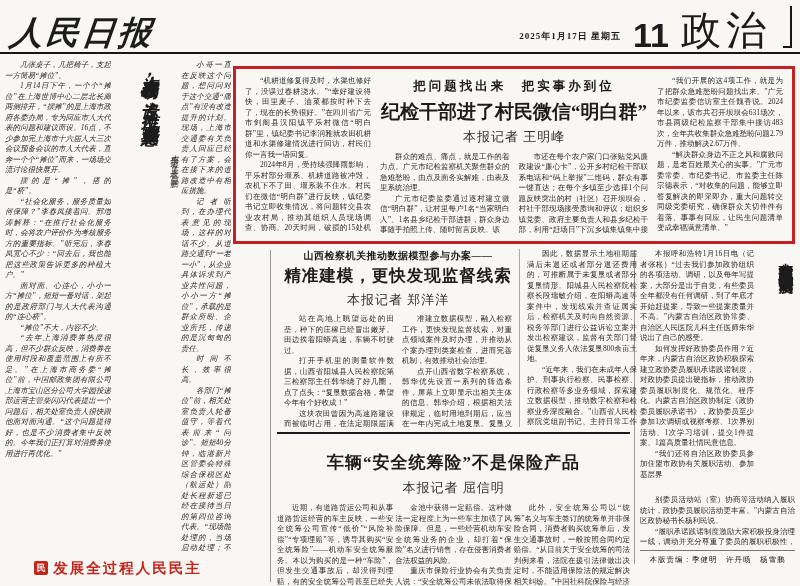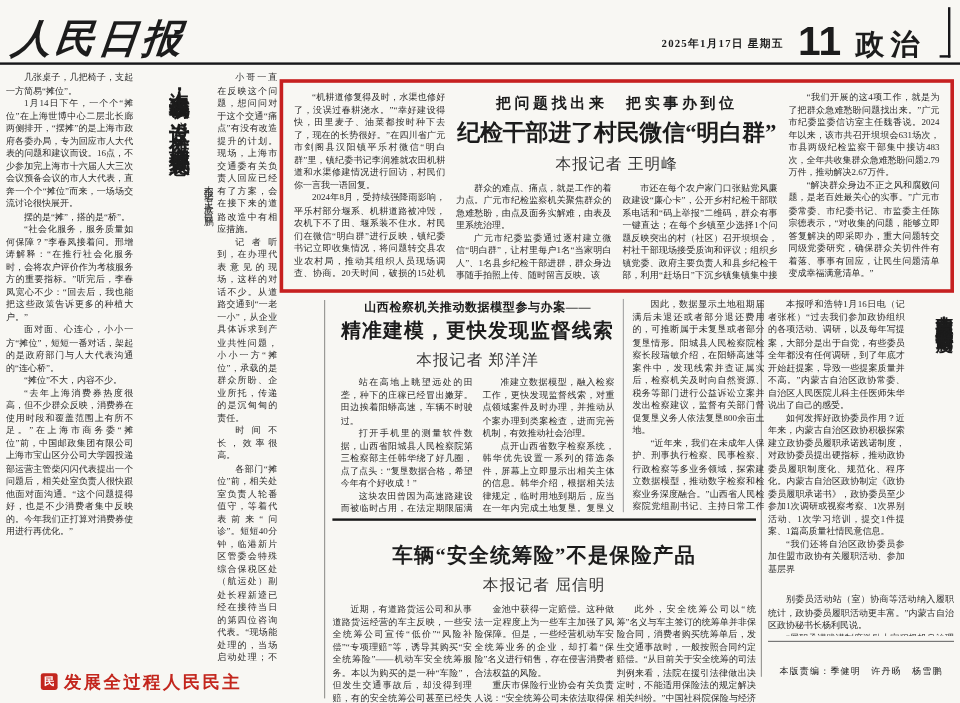--- a/index.html
+++ b/index.html
@@ -12,29 +12,29 @@
   
   .masthead{position:absolute;top:0;left:0;right:0;height:54px;
     border-bottom:2px solid #17171a;box-sizing:border-box;
     display:flex;justify-content:space-between;align-items:flex-end;
     padding:4px 8px 2px 10px;background:#f8f7f3;}
   .paper-name{font-size:33px;font-weight:900;font-style:italic;
     letter-spacing:3px;transform:skewX(-6deg);line-height:1;}
   .mh-right{display:flex;align-items:flex-end;gap:12px;}
   .mh-date{font-size:9px;font-weight:bold;margin-bottom:7px;letter-spacing:1px;}
   .mh-pageno{font-size:34px;font-weight:bold;line-height:0.85;font-family:"Liberation Sans",sans-serif;}
-  .mh-section{font-size:24px;font-weight:700;line-height:0.95;letter-spacing:5px;}
+  .mh-section{font-size:40px;font-weight:400;line-height:0.95;letter-spacing:5px;}
   .mh-corner{width:7px;height:40px;border-right:2px solid #17171a;border-bottom:2px solid #17171a;margin-bottom:2px;}
   
   .body p{margin:0;text-indent:2em;text-align:justify;}
   .body{font-size:7.5px;line-height:1.4;color:#2b2b2b;}
   .byline{font-size:13px;text-align:center;color:#333;letter-spacing:1px;}
   
   .left-art{position:absolute;left:5px;top:60px;width:226px;height:492px;
-    display:flex;overflow:hidden;}
+    display:flex;overflow:hidden;font-style:italic;}
   .la-col1{width:106px;overflow:hidden;}
   .la-title{width:44px;writing-mode:vertical-rl;font-size:17px;font-weight:900;
     line-height:1.15;padding:2px 1px 0 1px;margin:0 3px;letter-spacing:1px;}
   .la-byline{width:15px;writing-mode:vertical-rl;font-size:8px;color:#333;
     padding-top:88px;letter-spacing:2px;}
   .la-col2{flex:1;overflow:hidden;margin-left:3px;}
   .banner{position:absolute;left:5px;top:557px;width:226px;height:22px;
     display:flex;align-items:center;justify-content:center;gap:5px;
     color:#c3261d;font-weight:900;font-size:14.5px;letter-spacing:2px;}
   .banner-icon{width:14px;height:14px;background:#c3261d;color:#fff;
@@ -74,21 +74,21 @@
   .vh-cols .vh-subcol{flex:1;overflow:hidden;}
   
   .nm-art{position:absolute;left:640px;top:249px;width:155px;height:316px;
     display:flex;flex-direction:column;overflow:hidden;}
   .nm-top{display:flex;flex:none;height:244px;overflow:hidden;}
   .nm-text{width:114px;overflow:hidden;}
   .nm-title{width:34px;writing-mode:vertical-rl;font-size:14.5px;font-weight:900;
     line-height:1.1;letter-spacing:1px;margin-left:5px;padding-top:2px;}
   .nm-cont{margin-top:2px;overflow:hidden;flex:1;}
   .nm-cont p{margin:0;text-align:justify;}
-  .editors{border-top:1px solid #777;margin-top:4px;padding-top:20px;
+  .editors{border-top:1px solid #777;margin-top:4px;padding-top:4px;
     font-size:7.5px;text-align:center;color:#222;letter-spacing:1px;}
 </style>
 </head>
 <body>
 
 <div class="page">
 
   <header class="masthead">
     <div class="paper-name">人民日报</div>
     <div class="mh-right">

